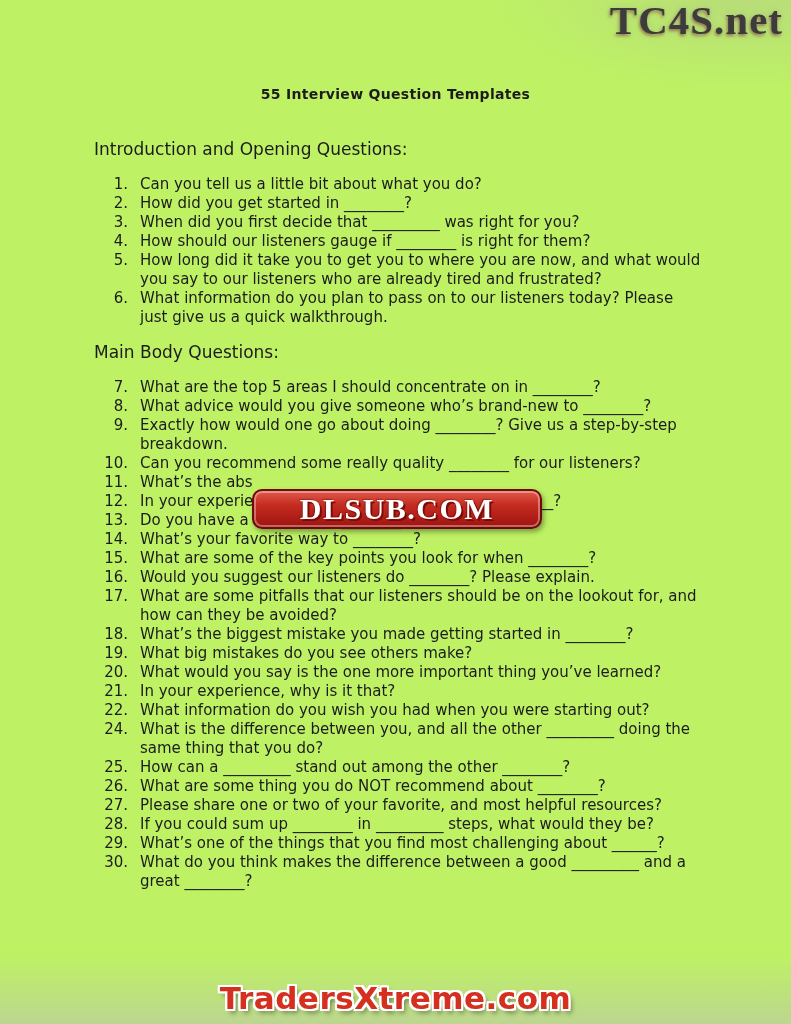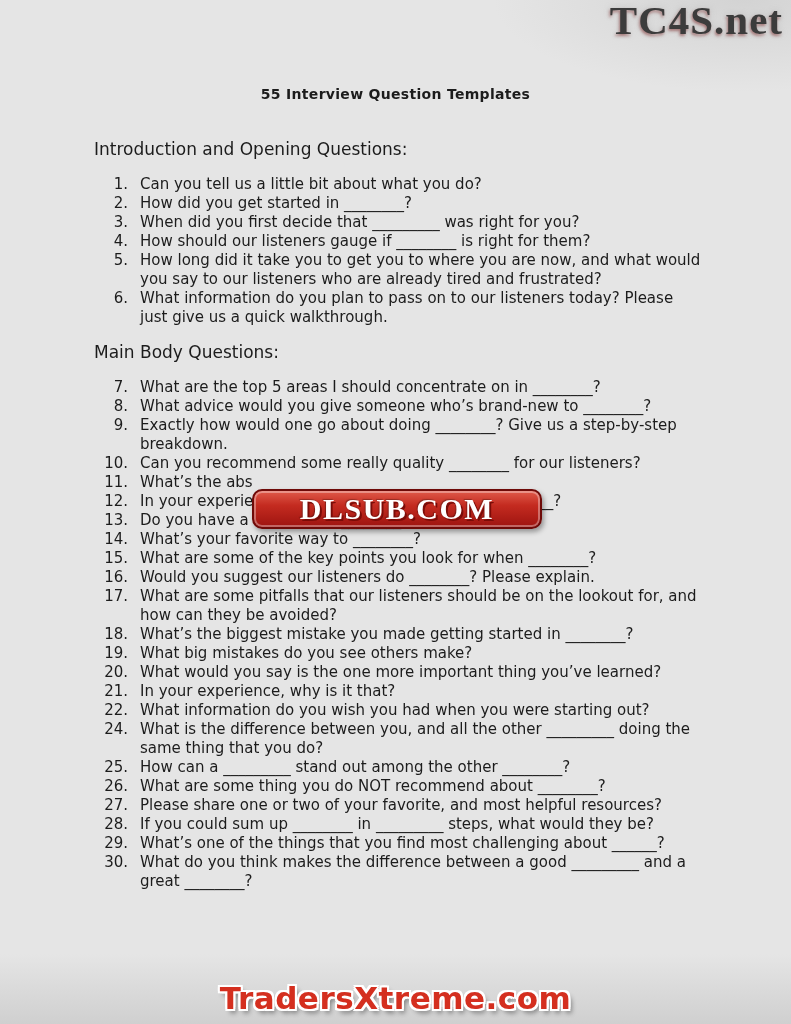--- a/index.html
+++ b/index.html
@@ -1,20 +1,20 @@
 <!DOCTYPE html>
 <html><head>
 <meta charset="utf-8">
 <style>
   html, body { margin: 0; padding: 0; }
   #page {
     position: relative;
     width: 791px;
     height: 1024px;
-    background: #e5e5e5;
+    background: #bef264;
     overflow: hidden;
     font-family: "DejaVu Sans", sans-serif;
     color: #1c1c1c;
   }
   
   #page::before {
     content: "";
     position: absolute;
     top: 0; right: 0;
     width: 320px; height: 100px;

